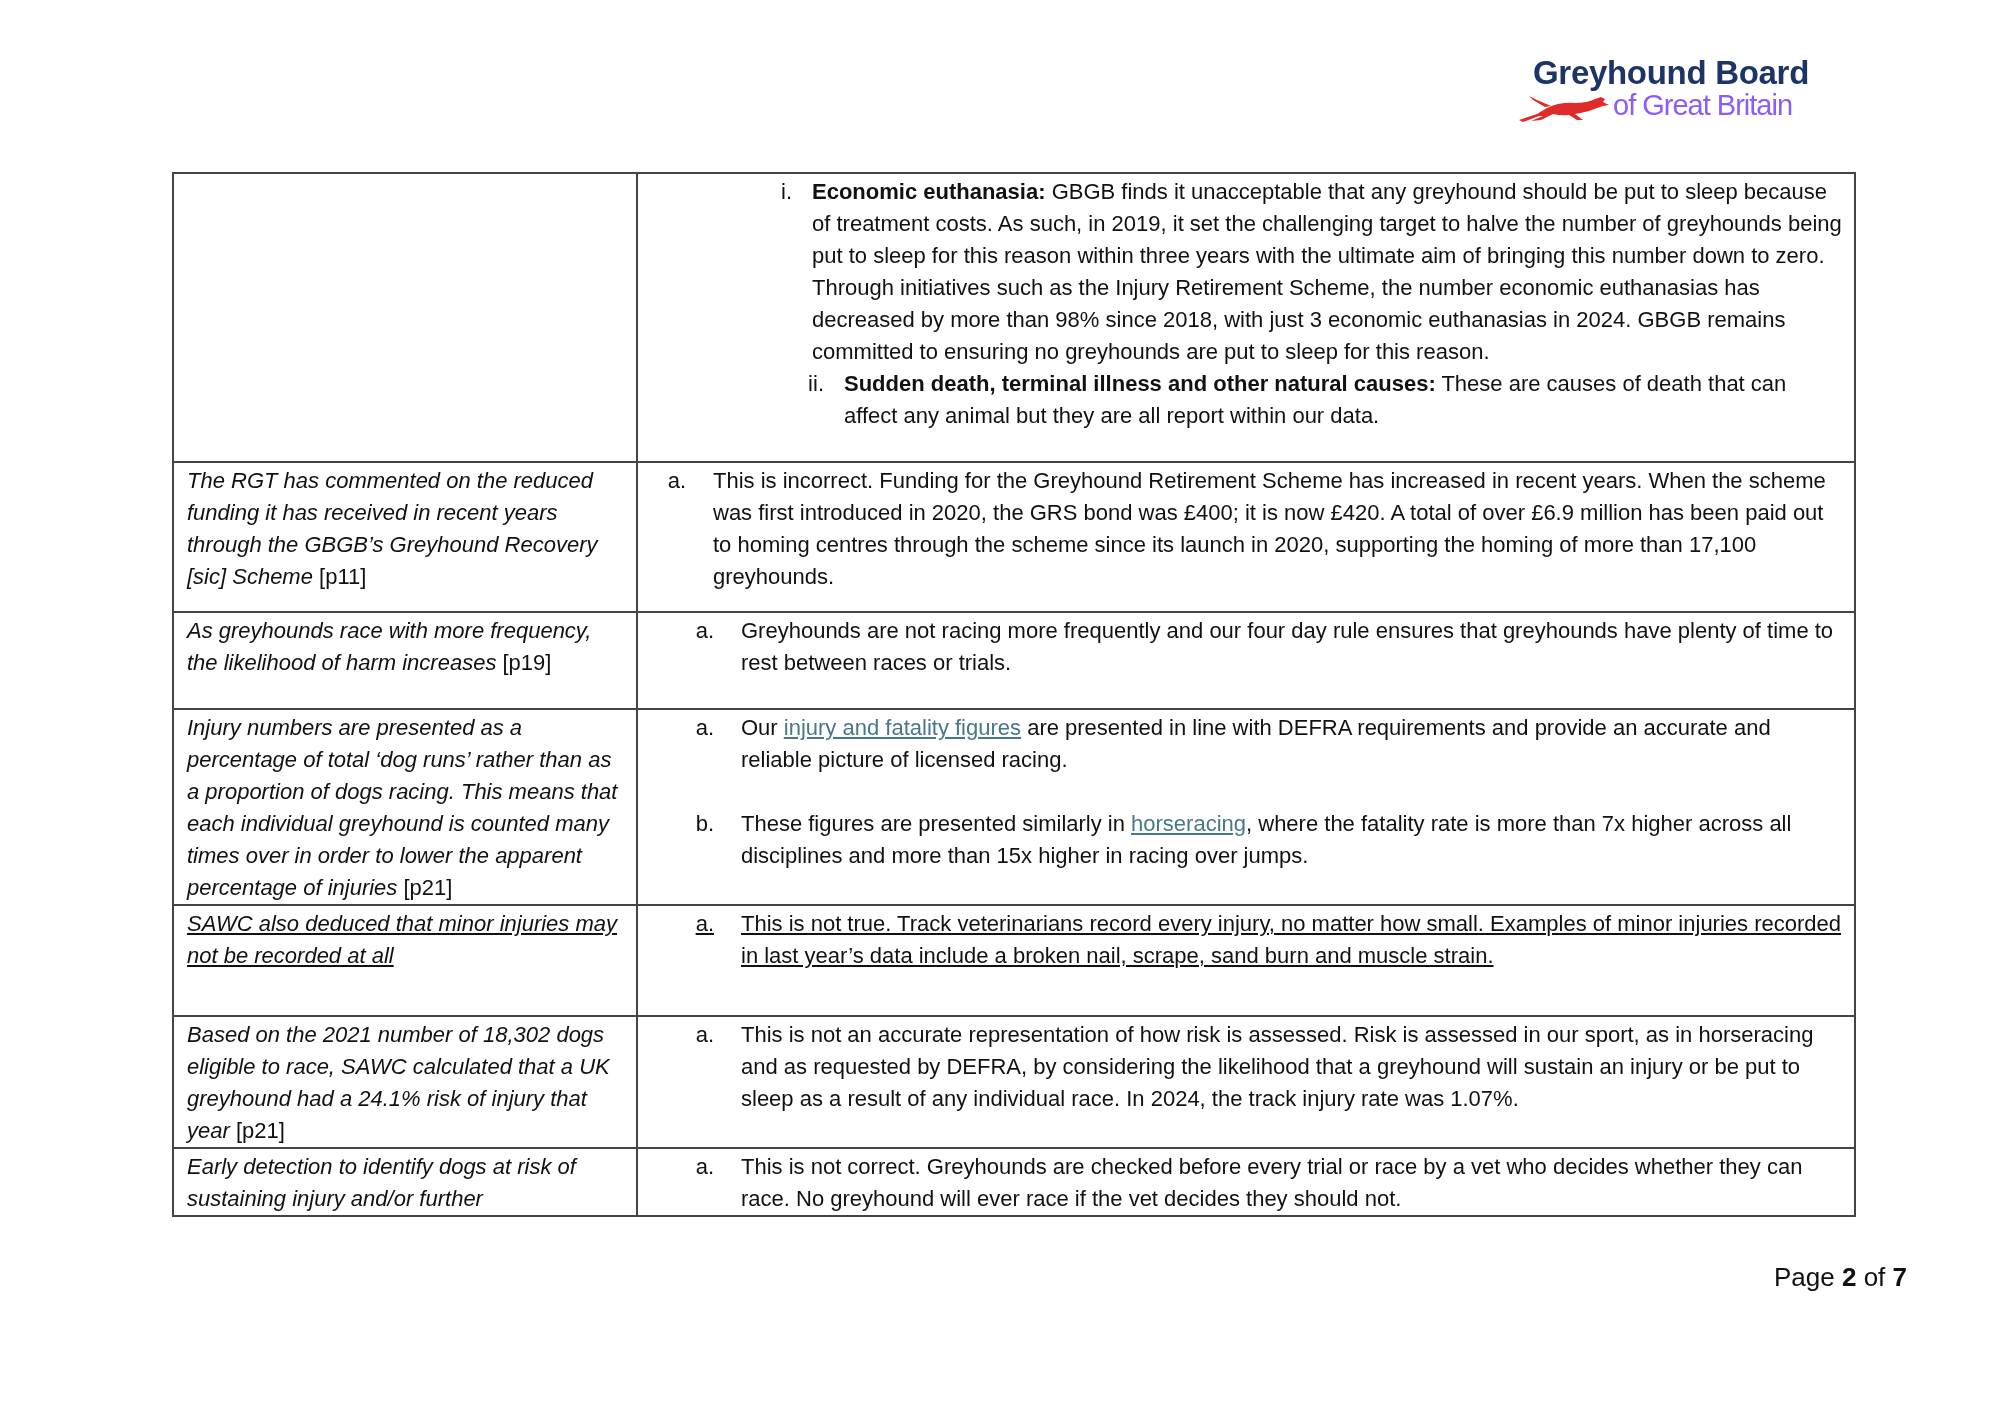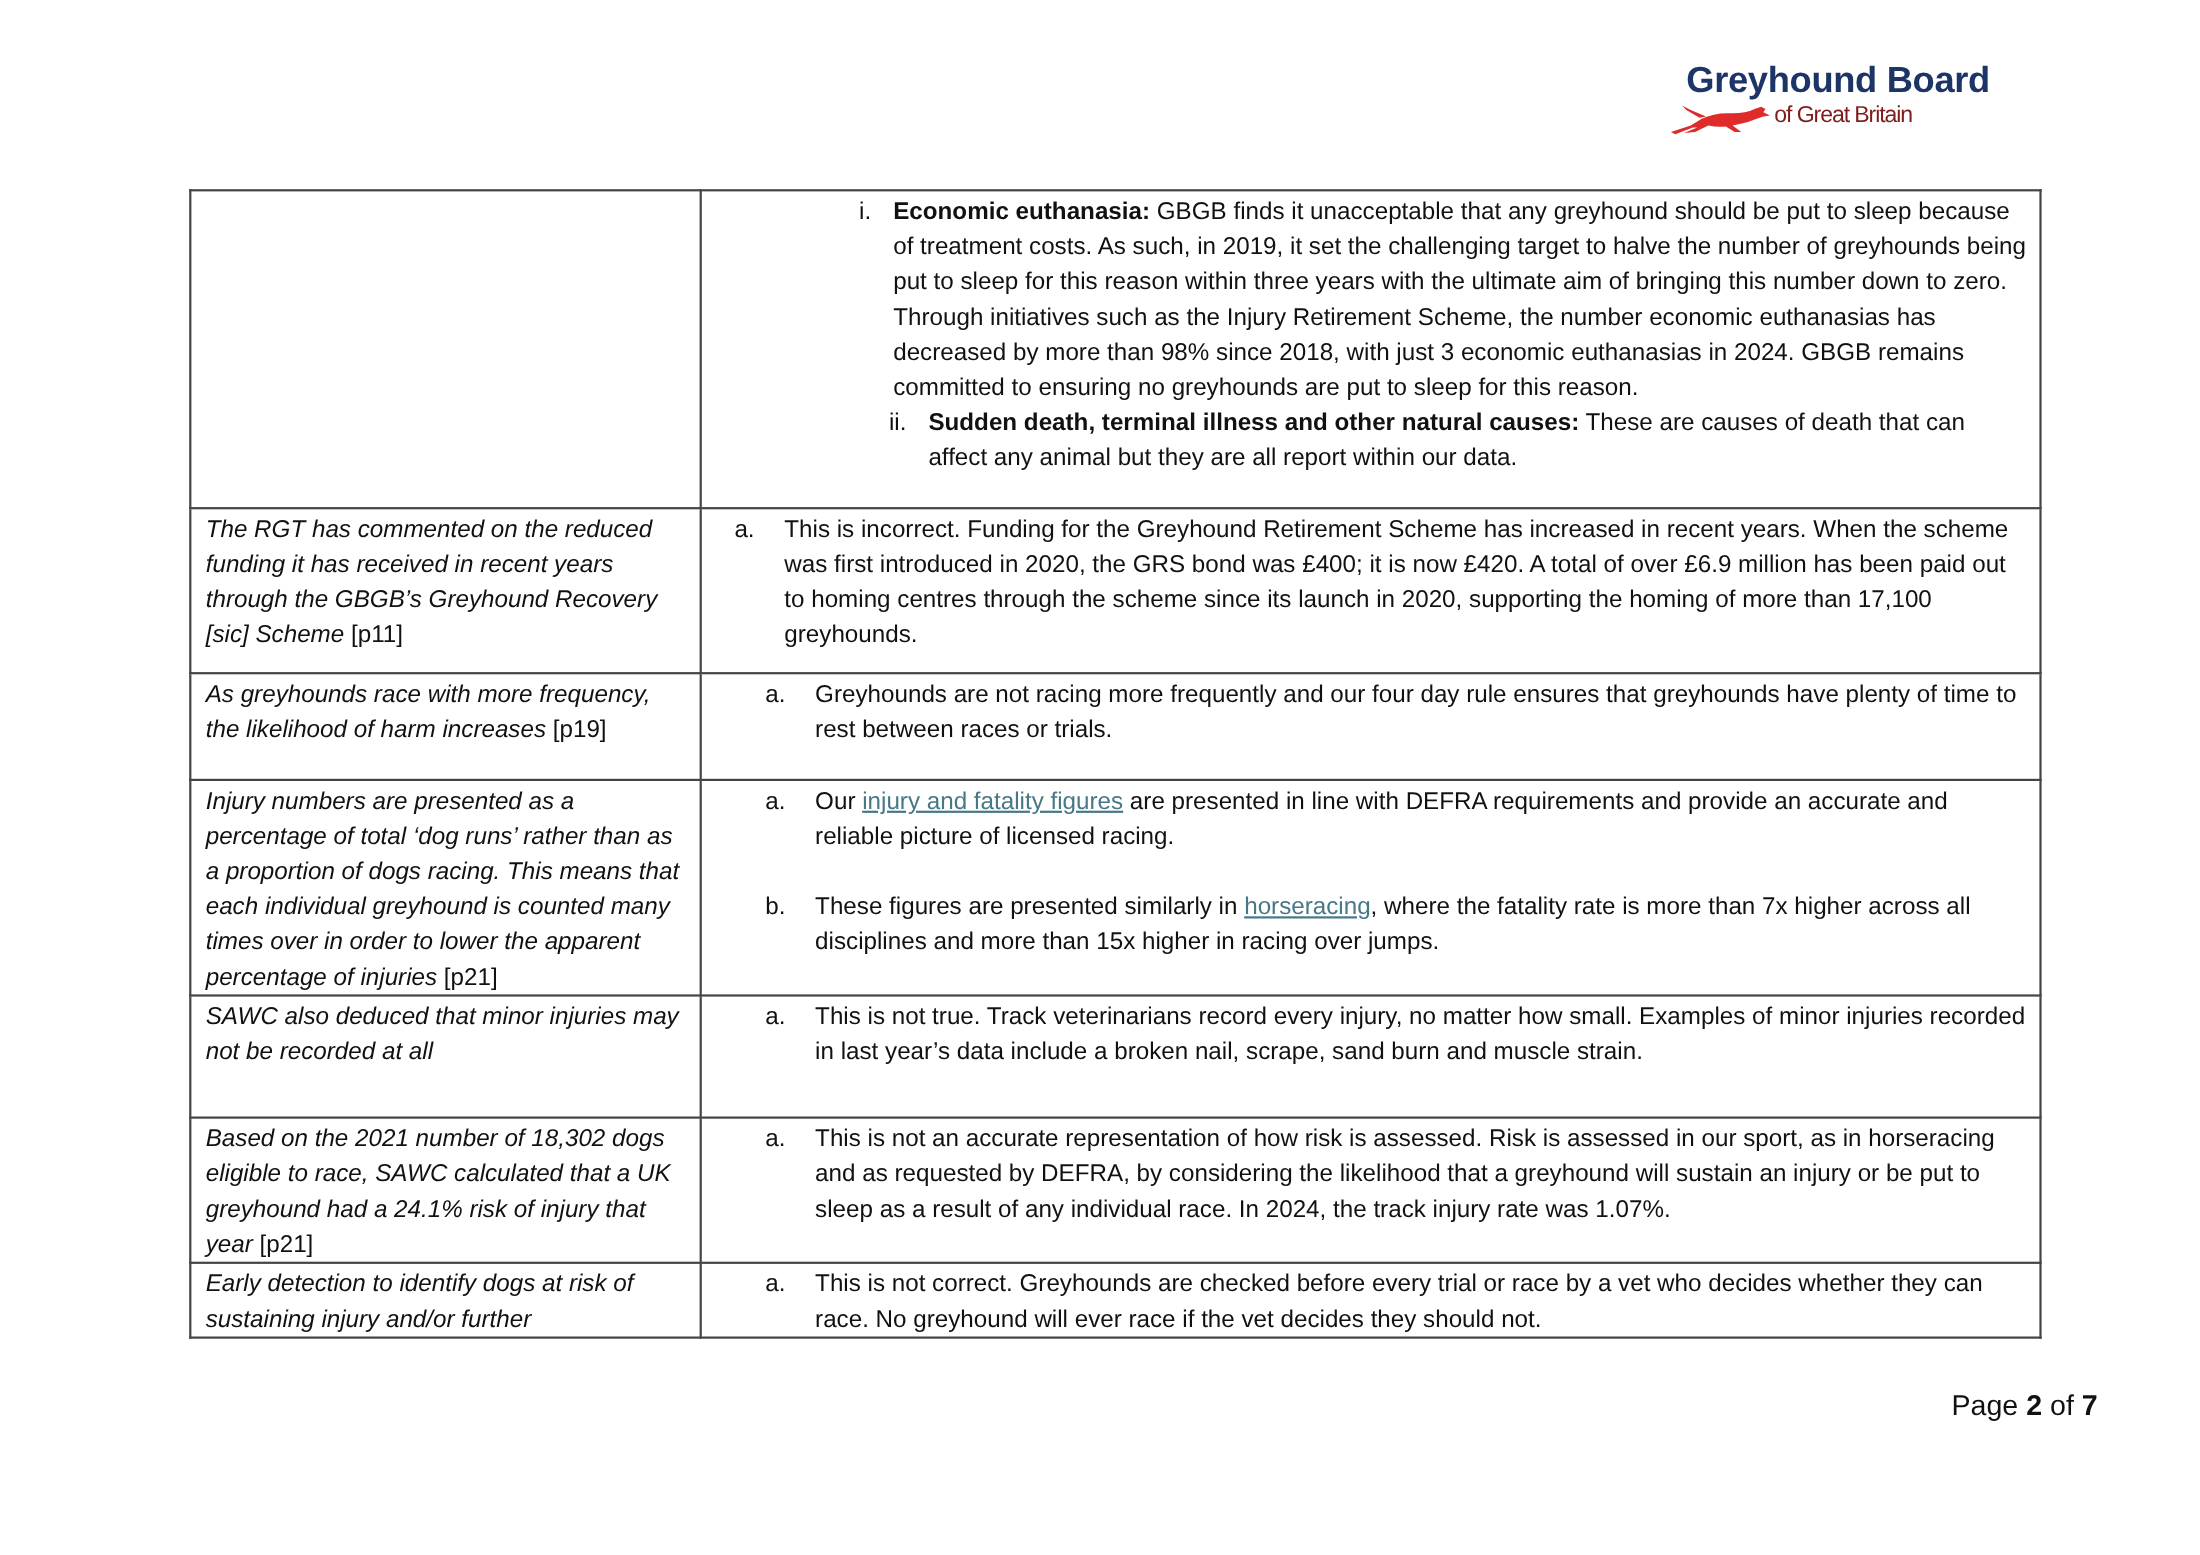--- a/index.html
+++ b/index.html
@@ -1,21 +1,21 @@
 <!DOCTYPE html>
 <html><head>
 <meta charset="utf-8">
 <style>
   html, body { margin:0; padding:0; background:#ffffff; }
   body { width:2000px; height:1414px; position:relative; overflow:hidden;
          font-family:"Liberation Sans", "DejaVu Sans", sans-serif; color:#111; }
   .logo { position:absolute; left:1515px; top:52px; width:320px; height:75px; }
   .logo-line1 { position:absolute; left:18px; top:4px; font-weight:bold; font-size:33px;
                 color:#1d3466; letter-spacing:-0.3px; white-space:nowrap; line-height:34px;}
-  .logo-line2 { position:absolute; left:98px; top:36px; font-size:21px; color:#7f1d1d;
+  .logo-line2 { position:absolute; left:98px; top:36px; font-size:29px; color:#8b5cf6;
                 letter-spacing:-1px; white-space:nowrap; line-height:34px;text-align:right;}
   .logo-dog { position:absolute; left:2px; top:42px; width:95px; height:30px; }
 
   table.doc { position:absolute; left:172px; top:172px; width:1684px; border-collapse:collapse;
               font-size:22px; line-height:32px; }
   table.doc td { border:2px solid #444; vertical-align:top; padding:0; }
   td.left { width:437px; padding:2px 12px 0 13px !important; font-style:italic; }
   td.left .ref { font-style:normal; }
   td.right { padding:2px 12px 0 0 !important; }
   .item { display:flex; }
@@ -89,21 +89,21 @@
           <span class="marker" style="width:76px;">a.</span>
           <span class="itext" style="padding-left:27px;"><span>Our </span><a class="link" href="#">injury and fatality figures</a><span> are presented in line with DEFRA requirements and provide an accurate and reliable picture of licensed racing.</span></span>
         </div>
         <div class="item">
           <span class="marker" style="width:76px;">b.</span>
           <span class="itext" style="padding-left:27px;"><span>These figures are presented similarly in </span><a class="link" href="#">horseracing</a><span>, where the fatality rate is more than 7x higher across all disciplines and more than 15x higher in racing over jumps.</span></span>
         </div>
       </td>
     </tr>
 
-    <tr style="height:111px;">
+    <tr style="height:111px;text-decoration:underline;">
       <td class="left">
         <span>SAWC also deduced that minor injuries may not be recorded at all</span>
       </td>
       <td class="right">
         <div class="item">
           <span class="marker" style="width:76px;">a.</span>
           <span class="itext" style="padding-left:27px;">This is not true. Track veterinarians record every injury, no matter how small. Examples of minor injuries recorded in last year’s data include a broken nail, scrape, sand burn and muscle strain.</span>
         </div>
       </td>
     </tr>

